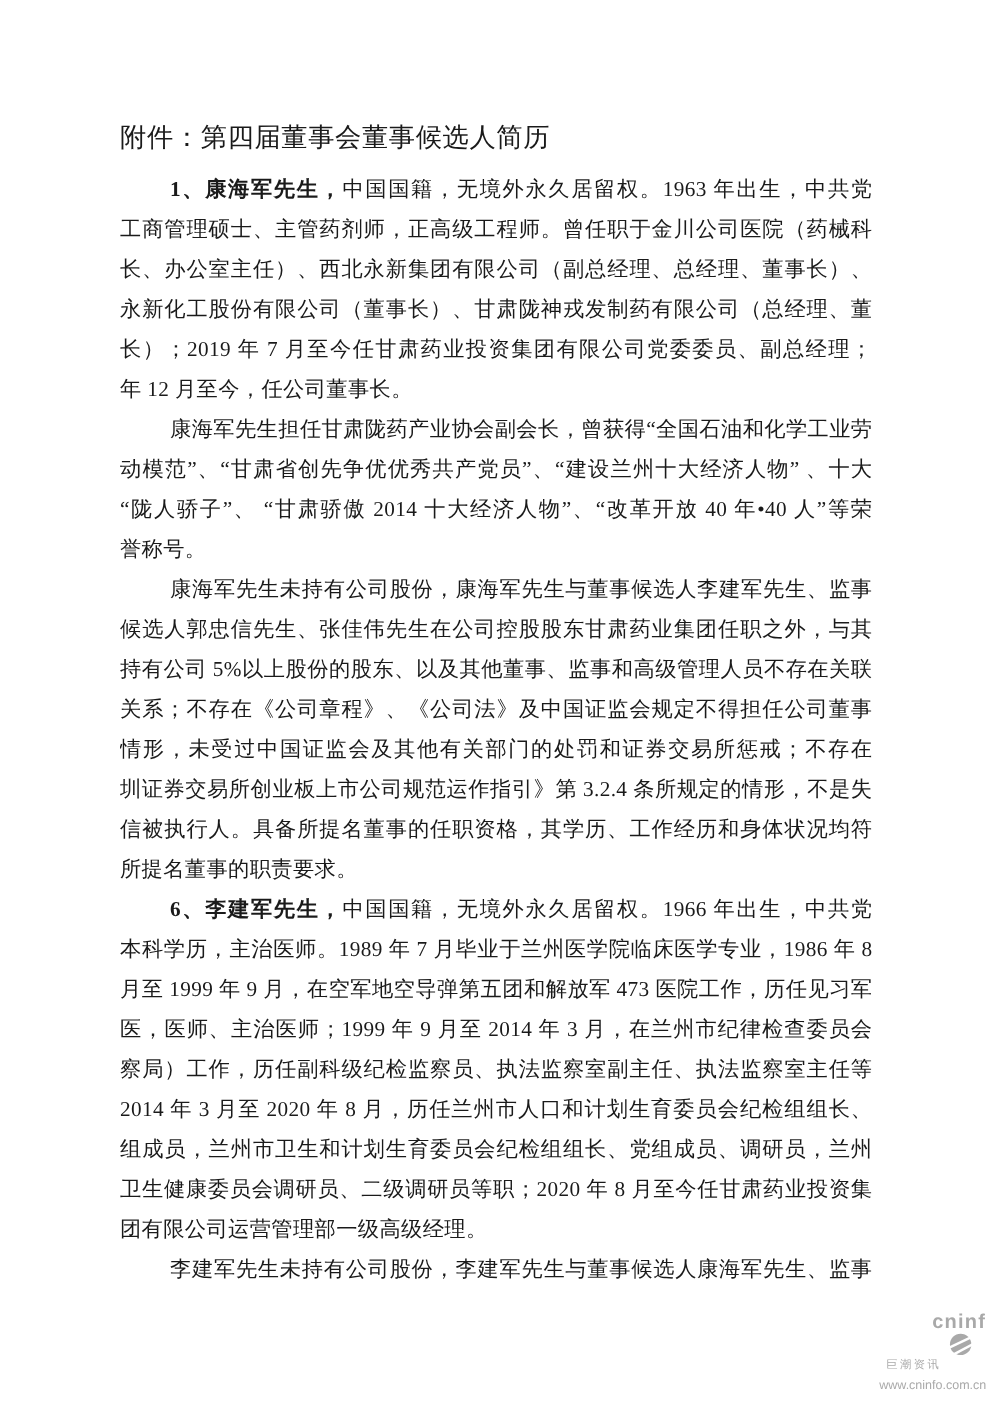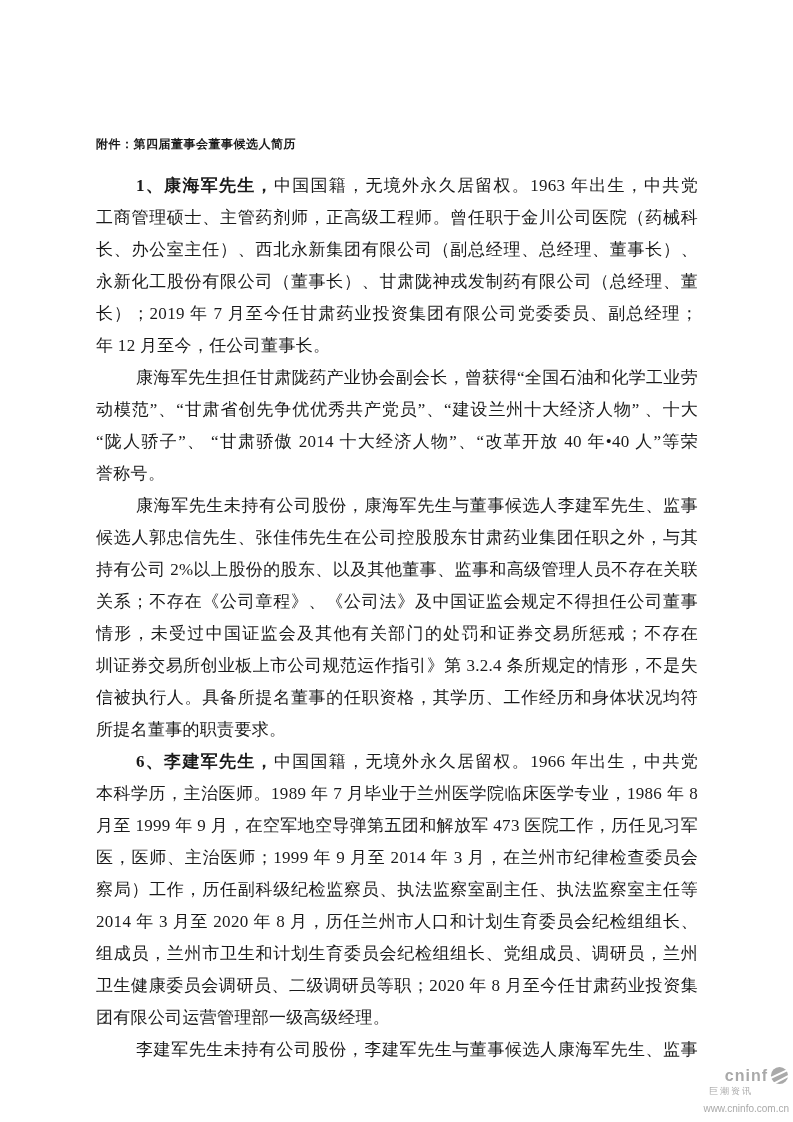--- a/index.html
+++ b/index.html
@@ -13,28 +13,27 @@
     width: 793px;
     height: 1122px;
     margin: 0 auto;
     background: #ffffff;
     color: #1a1a1a;
     overflow: hidden;
     box-sizing: border-box;
     padding: 94px 95px 0 96px;
   }
   .doc-title {
-    font-size: 12px;
-    font-weight: bold;
+    font-size: 21px;
+    font-weight: normal;
     line-height: 32px;
     height: 32px;
     margin-bottom: 10px;
     letter-spacing: 0.5px;
     white-space: nowrap;
-    margin-top: 34px;
   }
   .line {
     font-size: 17px;
     line-height: 32px;
     height: 32px;
     overflow: hidden;
     text-align: justify;
     text-align-last: justify;
     letter-spacing: 0.3px;
   }
@@ -54,20 +53,21 @@
     display: flex;
     flex-direction: column;
     align-items: flex-end;
     color: #a9a9a9;
     font-family: "Liberation Sans", "DejaVu Sans", sans-serif;
     line-height: 1;
   }
   .wm-row1 {
     display: flex;
     align-items: center;
+    flex-direction: column;
   }
   .wm-brand {
     font-size: 16px;
     font-weight: bold;
     letter-spacing: 1px;
   }
   .wm-icon {
     display: inline-block;
     width: 19px;
     height: 19px;
@@ -104,21 +104,21 @@
   <div>
     <div class="line indent">康海军先生担任甘肃陇药产业协会副会长，曾获得“全国石油和化学工业劳</div>
     <div class="line">动模范”、“甘肃省创先争优优秀共产党员”、“建设兰州十大经济人物” 、十大</div>
     <div class="line">“陇人骄子”、 “甘肃骄傲 2014 十大经济人物”、“改革开放 40 年•40 人”等荣</div>
     <div class="line end">誉称号。</div>
   </div>
 
   <div>
     <div class="line indent">康海军先生未持有公司股份，康海军先生与董事候选人李建军先生、监事</div>
     <div class="line">候选人郭忠信先生、张佳伟先生在公司控股股东甘肃药业集团任职之外，与其他</div>
-    <div class="line">持有公司 2%以上股份的股东、以及其他董事、监事和高级管理人员不存在关联</div>
+    <div class="line">持有公司 5%以上股份的股东、以及其他董事、监事和高级管理人员不存在关联</div>
     <div class="line">关系；不存在《公司章程》、《公司法》及中国证监会规定不得担任公司董事的</div>
     <div class="line">情形，未受过中国证监会及其他有关部门的处罚和证券交易所惩戒；不存在《深</div>
     <div class="line">圳证券交易所创业板上市公司规范运作指引》第 3.2.4 条所规定的情形，不是失</div>
     <div class="line">信被执行人。具备所提名董事的任职资格，其学历、工作经历和身体状况均符合</div>
     <div class="line end">所提名董事的职责要求。</div>
   </div>
 
   <div>
     <div class="line indent"><span class="lead">6、李建军先生，</span><span>中国国籍，无境外永久居留权。1966 年出生，中共党员，</span></div>
     <div class="line">本科学历，主治医师。1989 年 7 月毕业于兰州医学院临床医学专业，1986 年 8</div>

